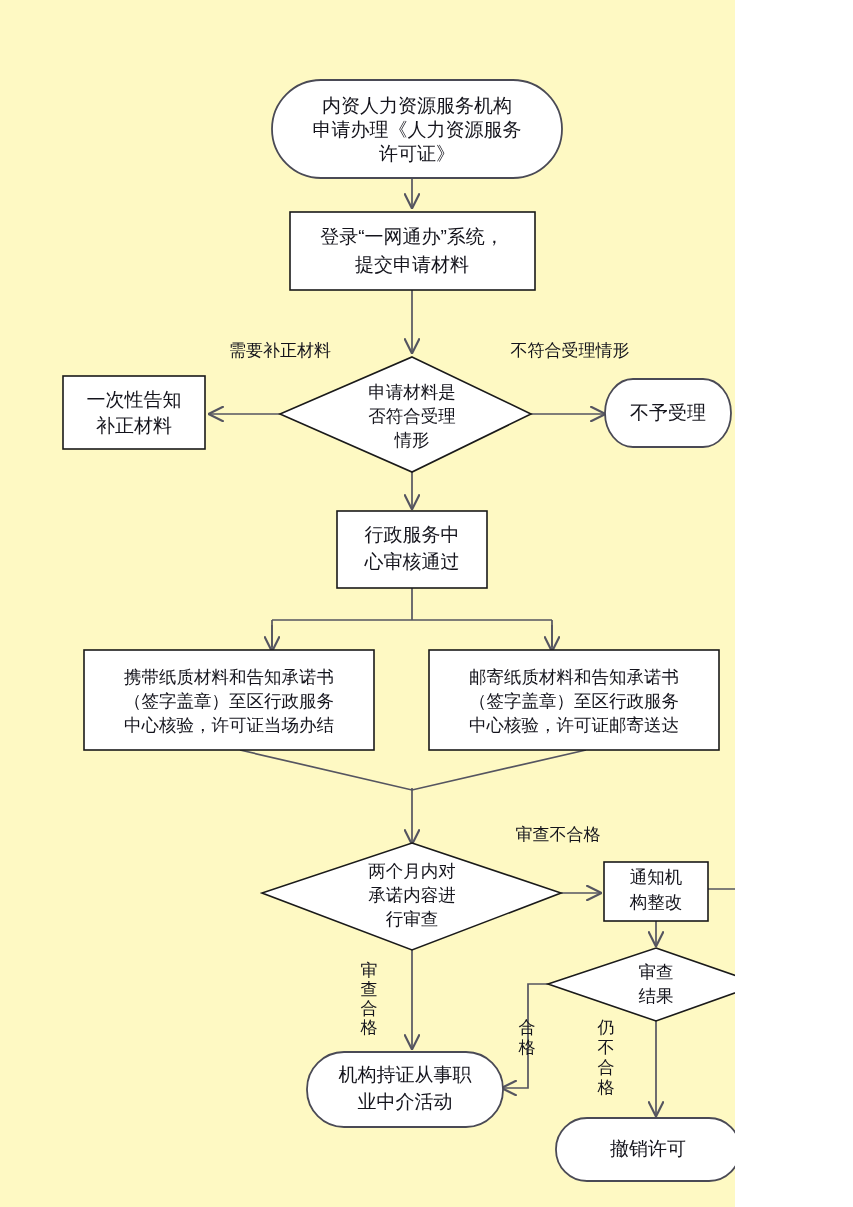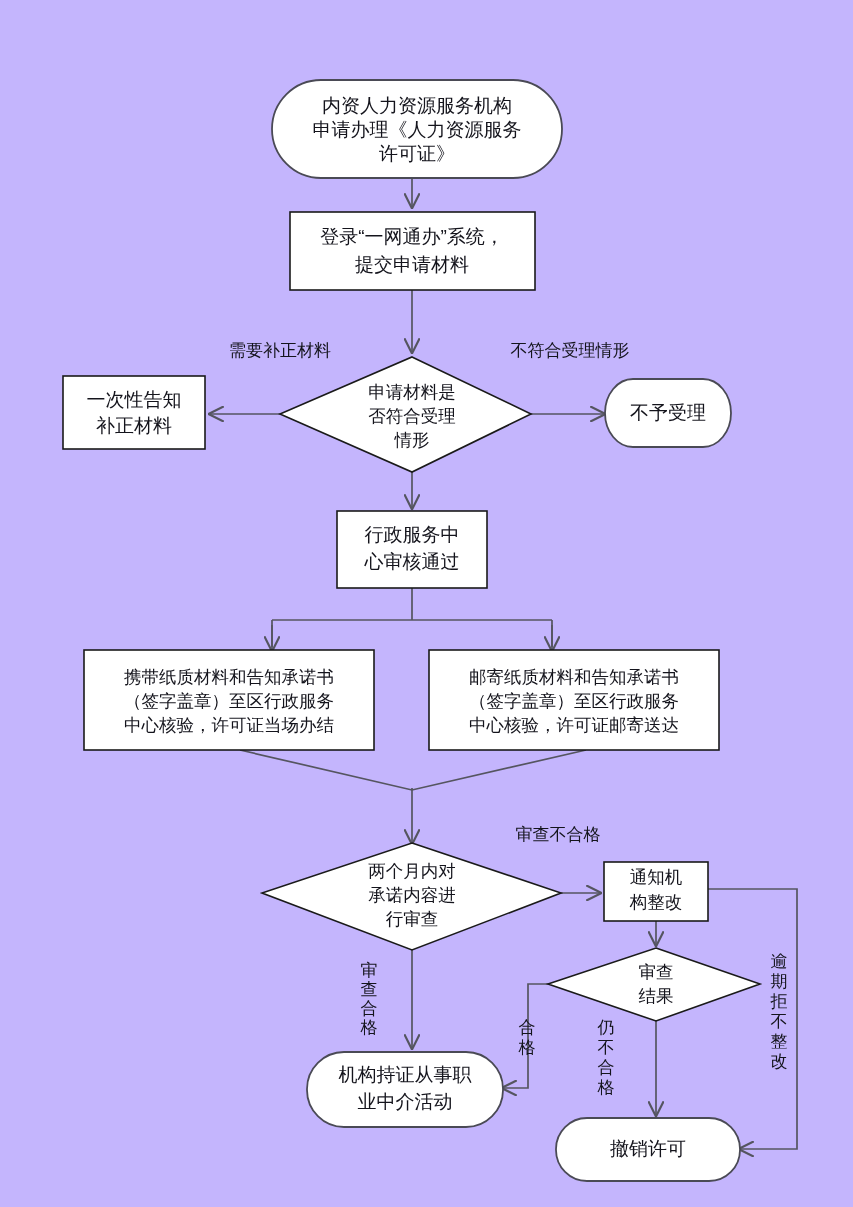--- a/index.html
+++ b/index.html
@@ -2,23 +2,23 @@
 <html><head>
 <meta charset="utf-8">
 <style>
   html, body {
     margin: 0;
     padding: 0;
     background: #ffffff;
   }
   #page {
     position: relative;
-    width: 853px;
+    width: 735px;
     height: 1207px;
-    background: #c4b5fd;
+    background: #fef9c3;
     font-family: "Liberation Sans", "DejaVu Sans", sans-serif;
     overflow: hidden;
   }
   svg#flow {
     position: absolute;
     left: 0;
     top: 0;
     width: 853px;
     height: 1207px;
   }

